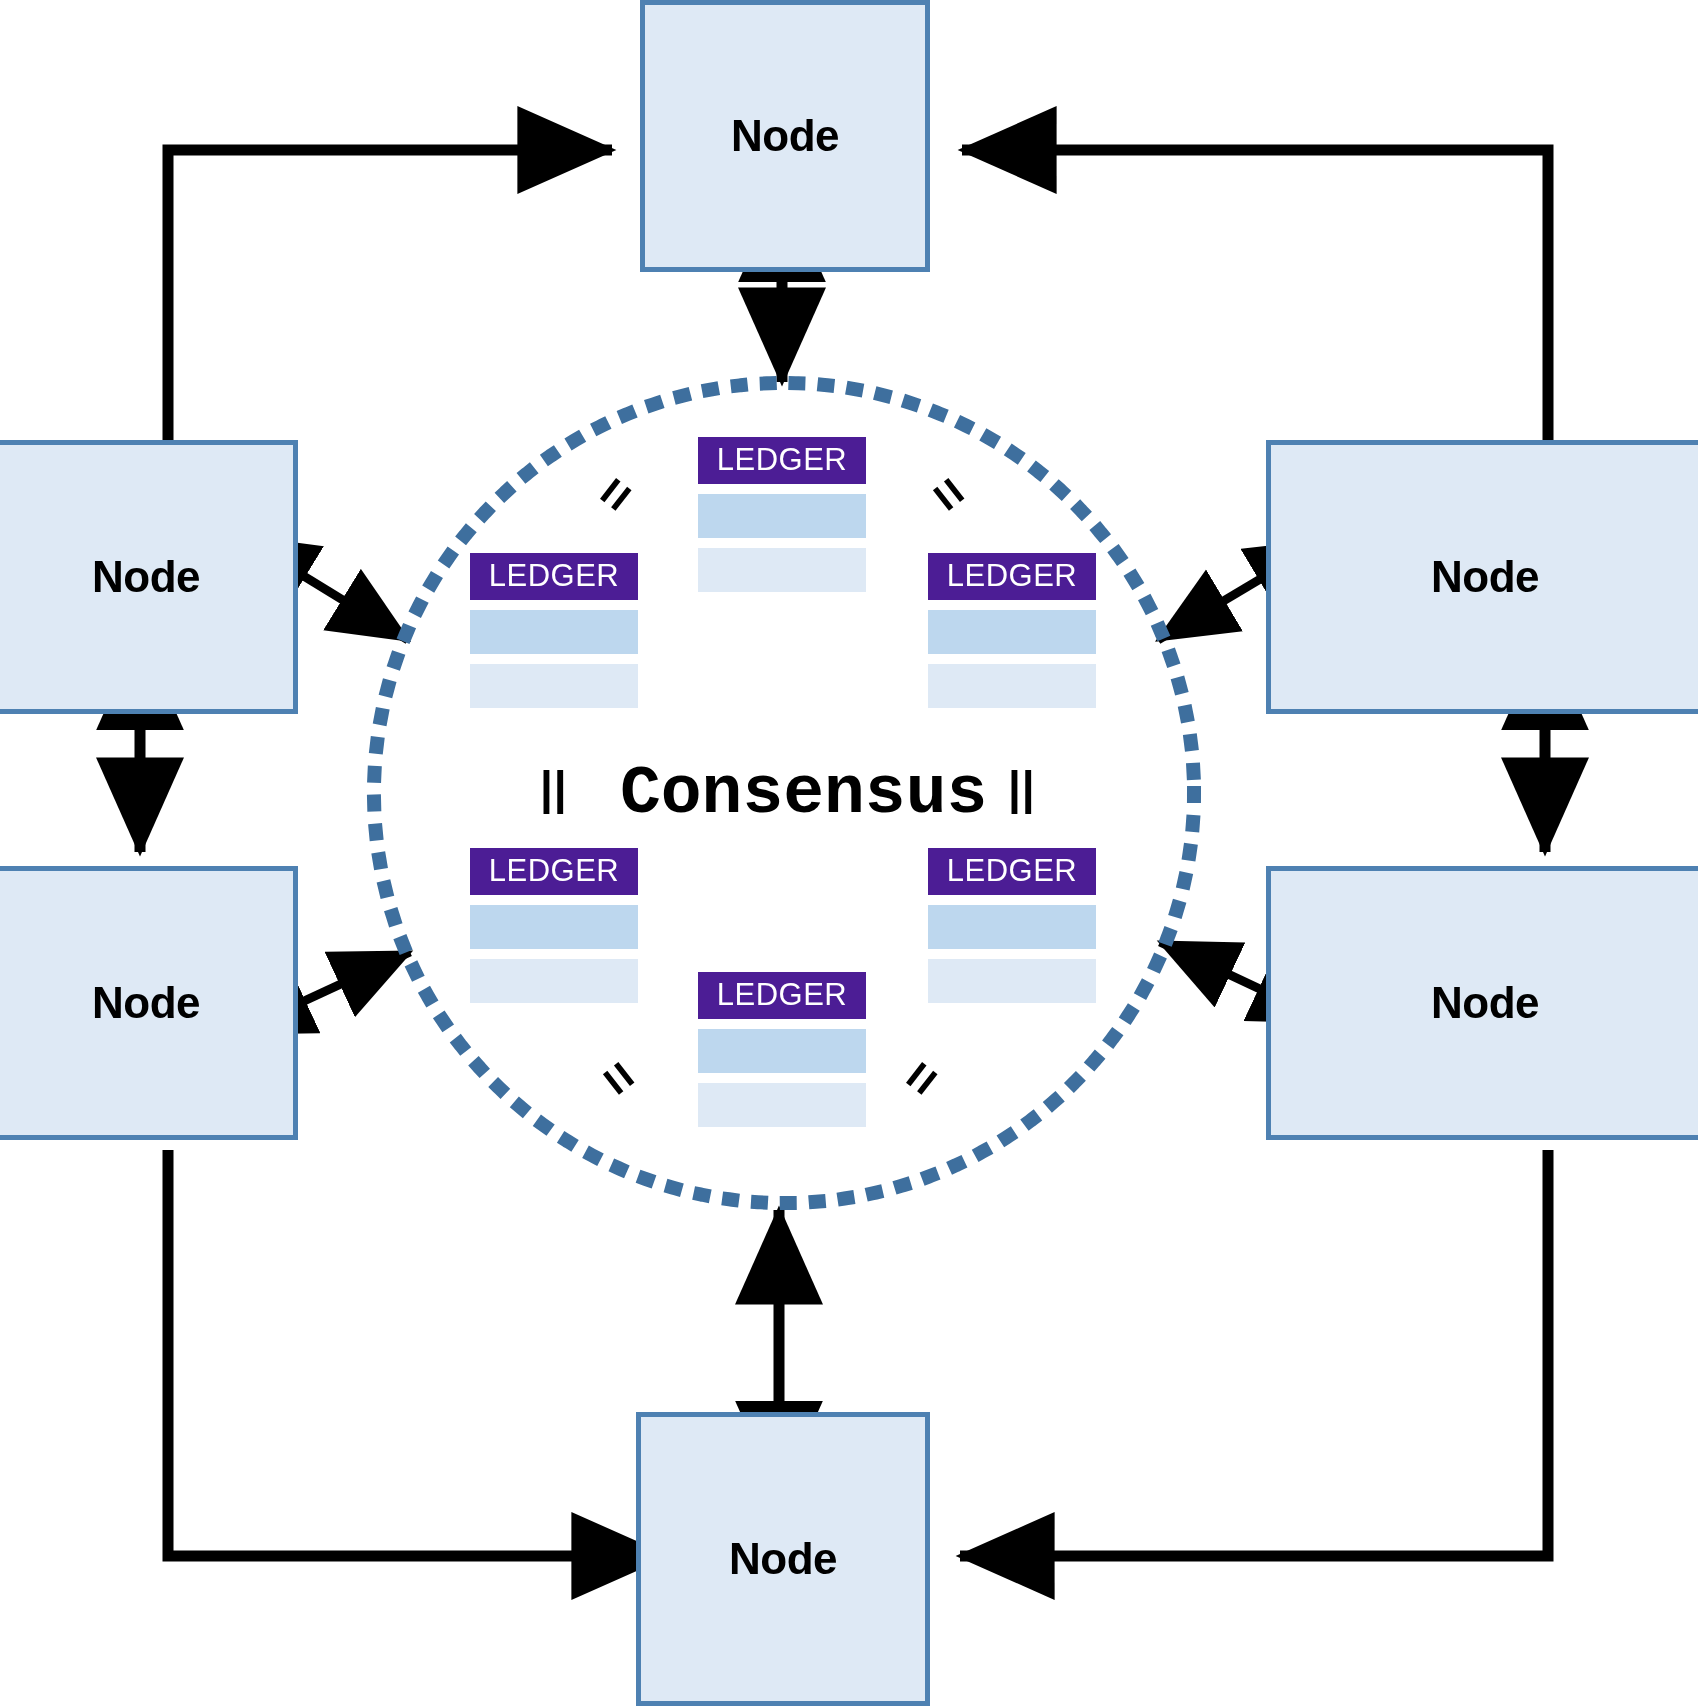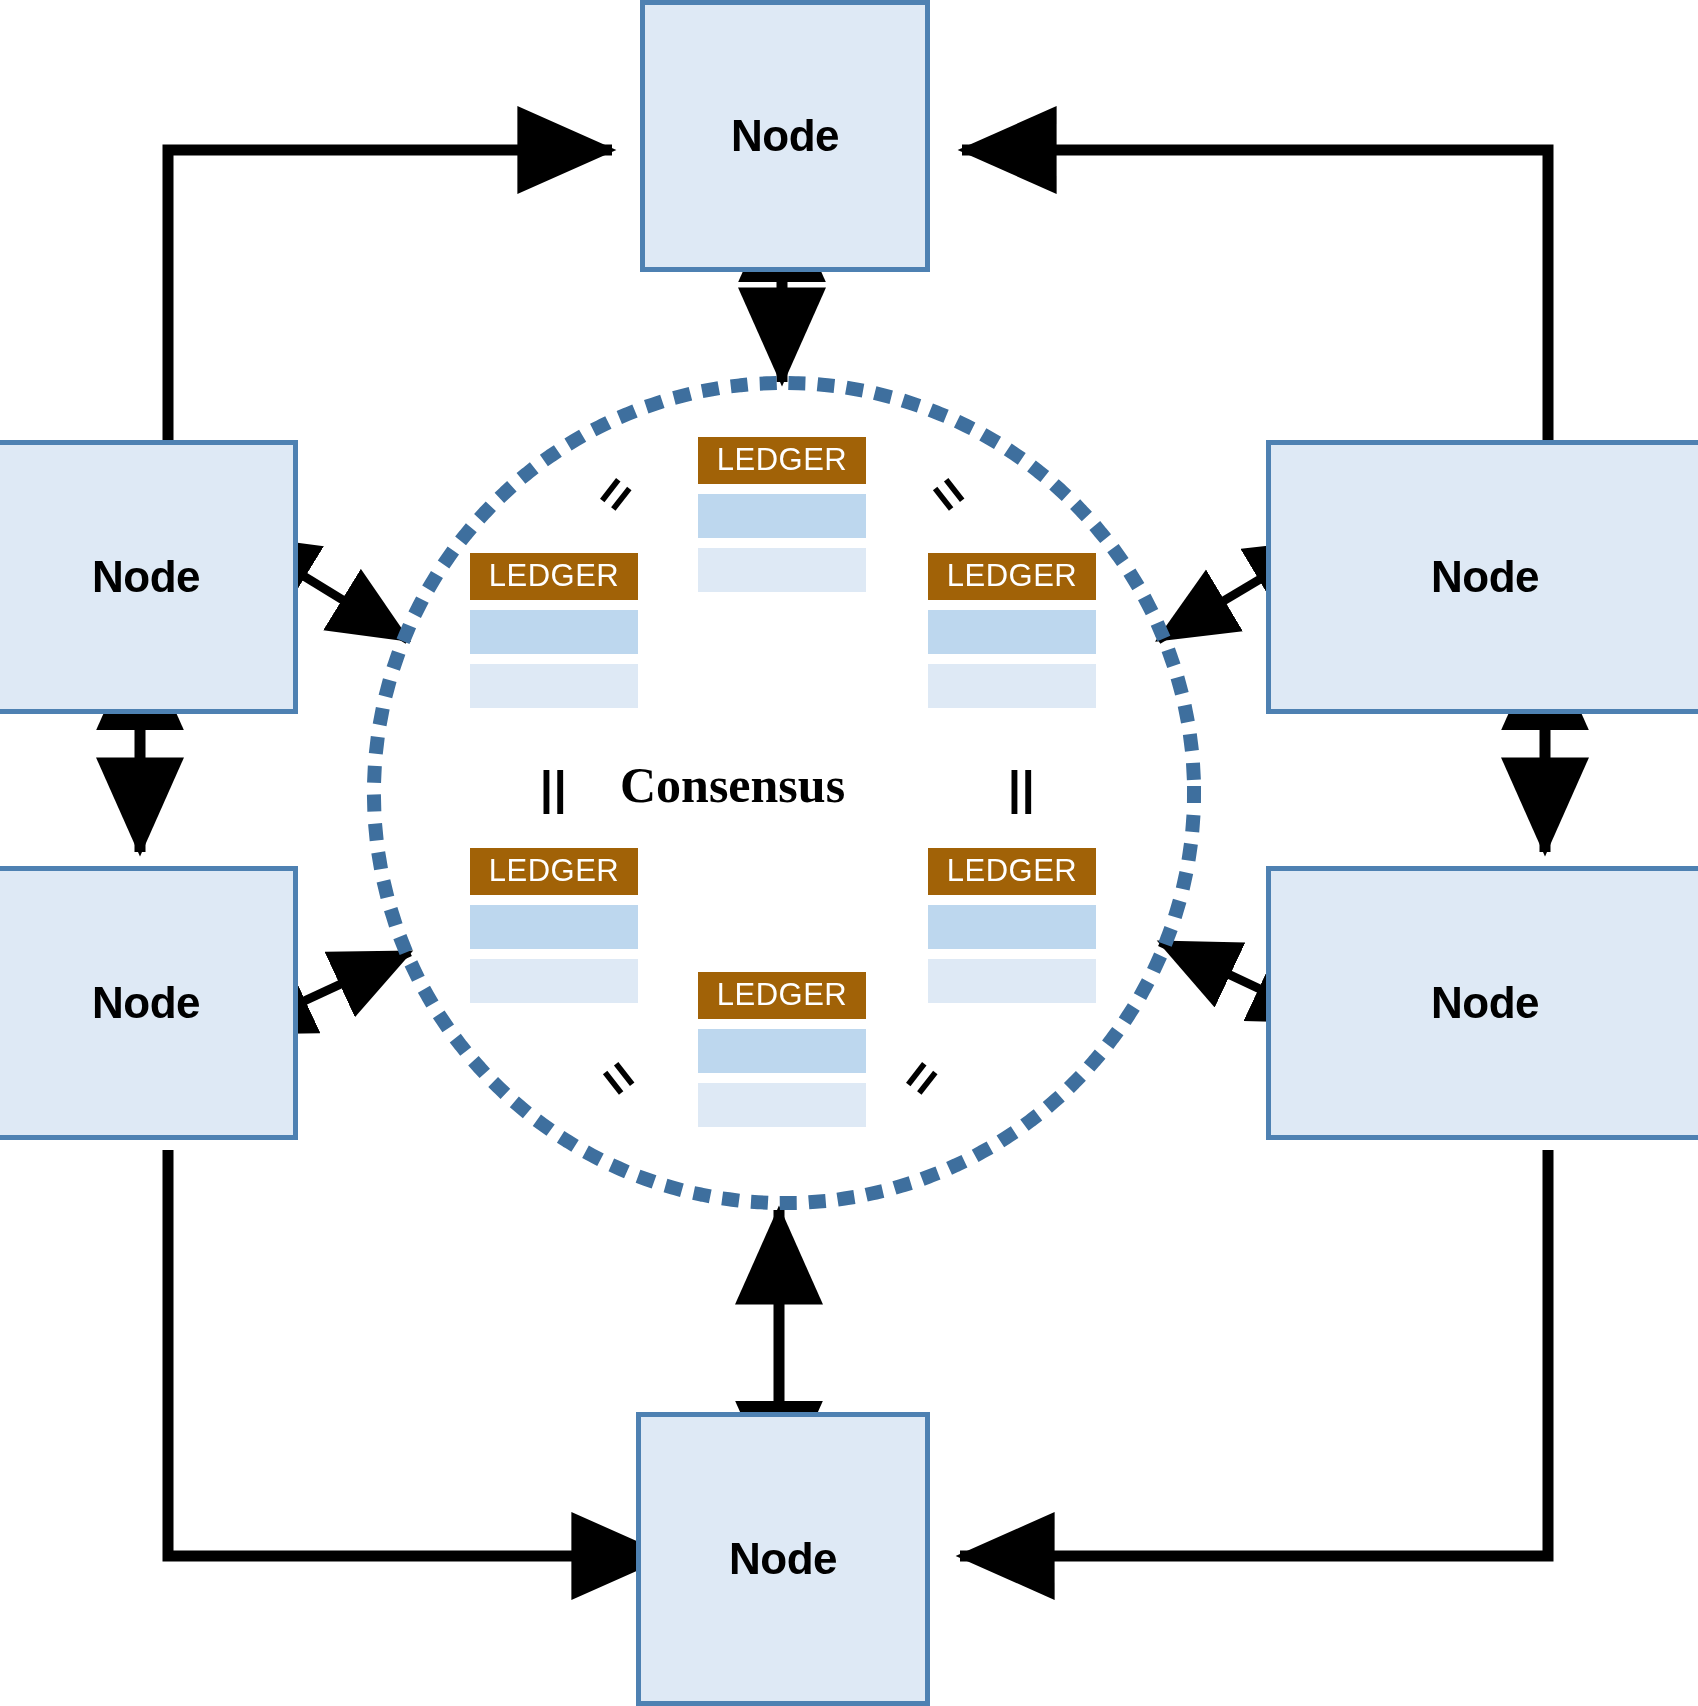--- a/index.html
+++ b/index.html
@@ -40,40 +40,40 @@
     font-size: 44px;
     color: #000000;
     letter-spacing: -0.5px;
     line-height: 1;
   }
   .ledger {
     position: absolute;
     width: 168px;
   }
   .ledger-head {
-    background: #a16207;
+    background: #4c1d95;
     color: #FFFFFF;
     font-family: "Liberation Sans", sans-serif;
     font-size: 31px;
     letter-spacing: 0.5px;
     text-align: center;
     padding: 7px 0 9px 0;
     line-height: 1;
   }
   .ledger-row {
     margin-top: 10px;
     height: 44px;
   }
   .ledger-row.r1 { background: #BDD7EE; }
   .ledger-row.r2 { background: #DEE9F5; }
   .consensus {
     position: absolute;
-    font-family: Liberation Serif, serif;
+    font-family: Liberation Mono, monospace;
     font-weight: bold;
-    font-size: 50px;
+    font-size: 68px;
     color: #000000;
     white-space: nowrap;
     line-height: 1;
   }
   .eqmark {
     position: absolute;
     font-family: "Liberation Sans", sans-serif;
     font-weight: bold;
     font-size: 46px;
     color: #000000;

